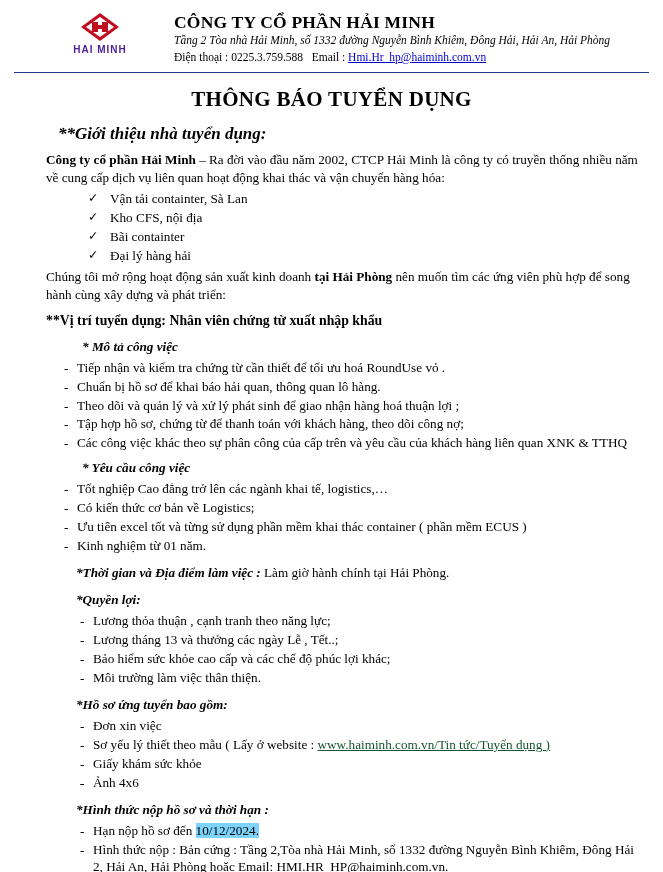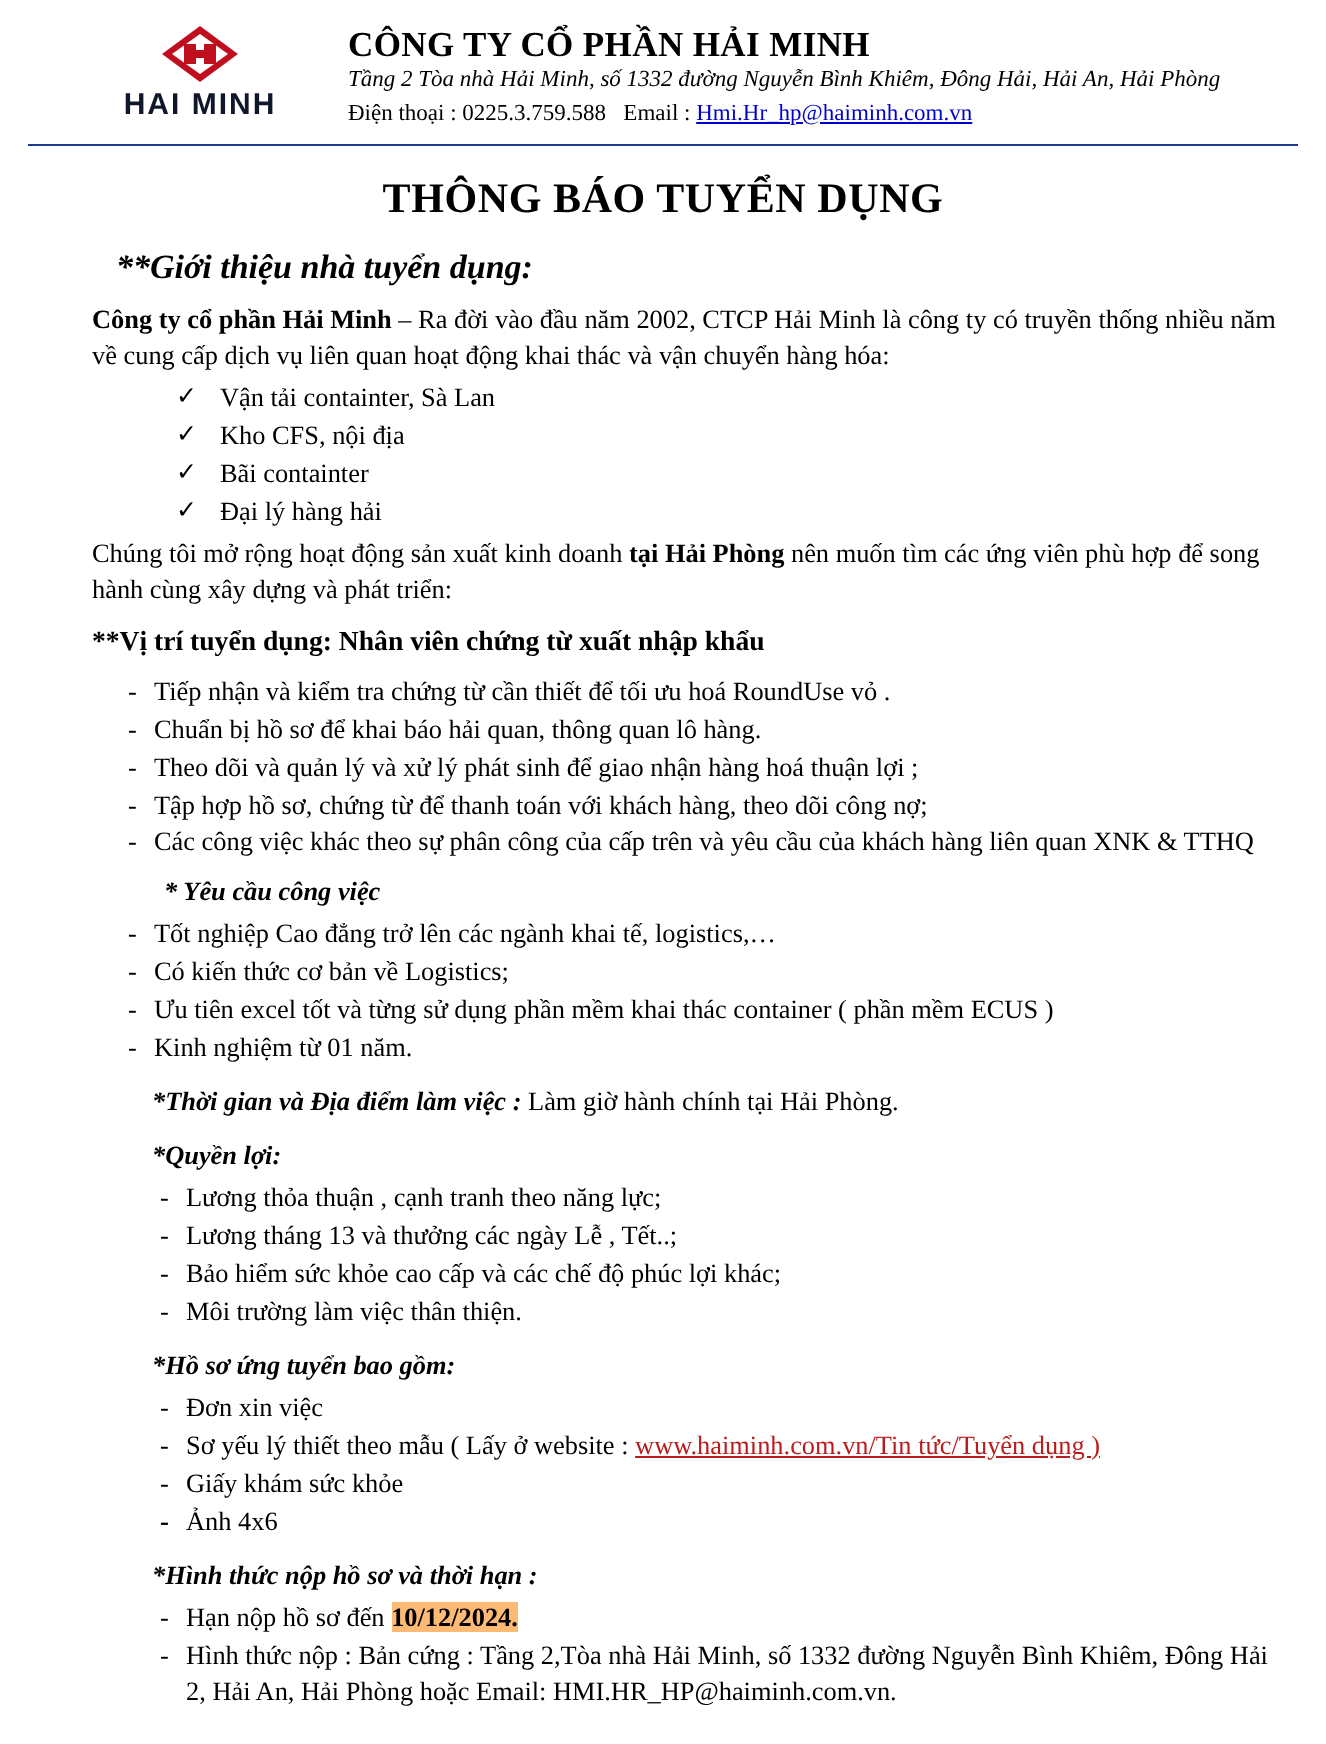--- a/index.html
+++ b/index.html
@@ -38,23 +38,23 @@
   .logo-mark {
     width: 42px;
     height: 30px;
     margin: 0 auto;
     position: relative;
   }
   .logo-mark svg { display: block; }
   .logo-text {
     font-family: "Liberation Sans", sans-serif;
     font-weight: bold;
-    font-size: 15px;
+    font-size: 10px;
     letter-spacing: 1px;
-    color: #0f172a;
+    color: #4c1d95;
     margin-top: 2px;
   }
   .company-block {
     flex: 1 1 auto;
     padding-top: 2px;
   }
   .company-name {
     font-family: "Liberation Serif", serif;
     font-weight: bold;
     font-size: 17.5px;
@@ -154,26 +154,26 @@
   }
   ul.dash-list li .dash {
     position: absolute;
     left: 0;
     top: 0;
   }
   ul.dash-list.indent-more {
     padding-left: 34px;
   }
   .link {
-    color: #b91c1c;
+    color: #14532d;
     text-decoration: underline;
   }
   .hl {
-    background: #fdba74;
-    font-weight: bold;
+    background: #7dd3fc;
+    font-weight: normal;
   }
 </style>
 </head>
 <body>
 
 <div class="page">
 
   <div class="letterhead">
     <div class="logo-box">
       <div class="logo-mark">
@@ -213,20 +213,21 @@
       <li><span class="tick">✓</span><span>Bãi containter</span></li>
       <li><span class="tick">✓</span><span>Đại lý hàng hải</span></li>
     </ul>
 
     <div class="para">
       <span>Chúng tôi mở rộng hoạt động sản xuất kinh doanh </span><b>tại Hải Phòng</b><span> nên muốn tìm các ứng viên phù hợp để song hành cùng xây dựng và phát triển:</span>
     </div>
 
     <div class="sec-head-plain">**Vị trí tuyển dụng: Nhân viên chứng từ xuất nhập khẩu</div>
 
+    <div class="sub-head">* Mô tả công việc</div>
     <ul class="dash-list">
       <li><span class="dash">-</span><span>Tiếp nhận và kiểm tra chứng từ cần thiết để tối ưu hoá RoundUse vỏ .</span></li>
       <li><span class="dash">-</span><span>Chuẩn bị hồ sơ để khai báo hải quan, thông quan lô hàng.</span></li>
       <li><span class="dash">-</span><span>Theo dõi và quản lý và xử lý phát sinh để giao nhận hàng hoá thuận lợi ;</span></li>
       <li><span class="dash">-</span><span>Tập hợp hồ sơ, chứng từ để thanh toán với khách hàng, theo dõi công nợ;</span></li>
       <li><span class="dash">-</span><span>Các công việc khác theo sự phân công của cấp trên và yêu cầu của khách hàng liên quan XNK &amp; TTHQ</span></li>
     </ul>
 
     <div class="sub-head">* Yêu cầu công việc</div>
     <ul class="dash-list">

